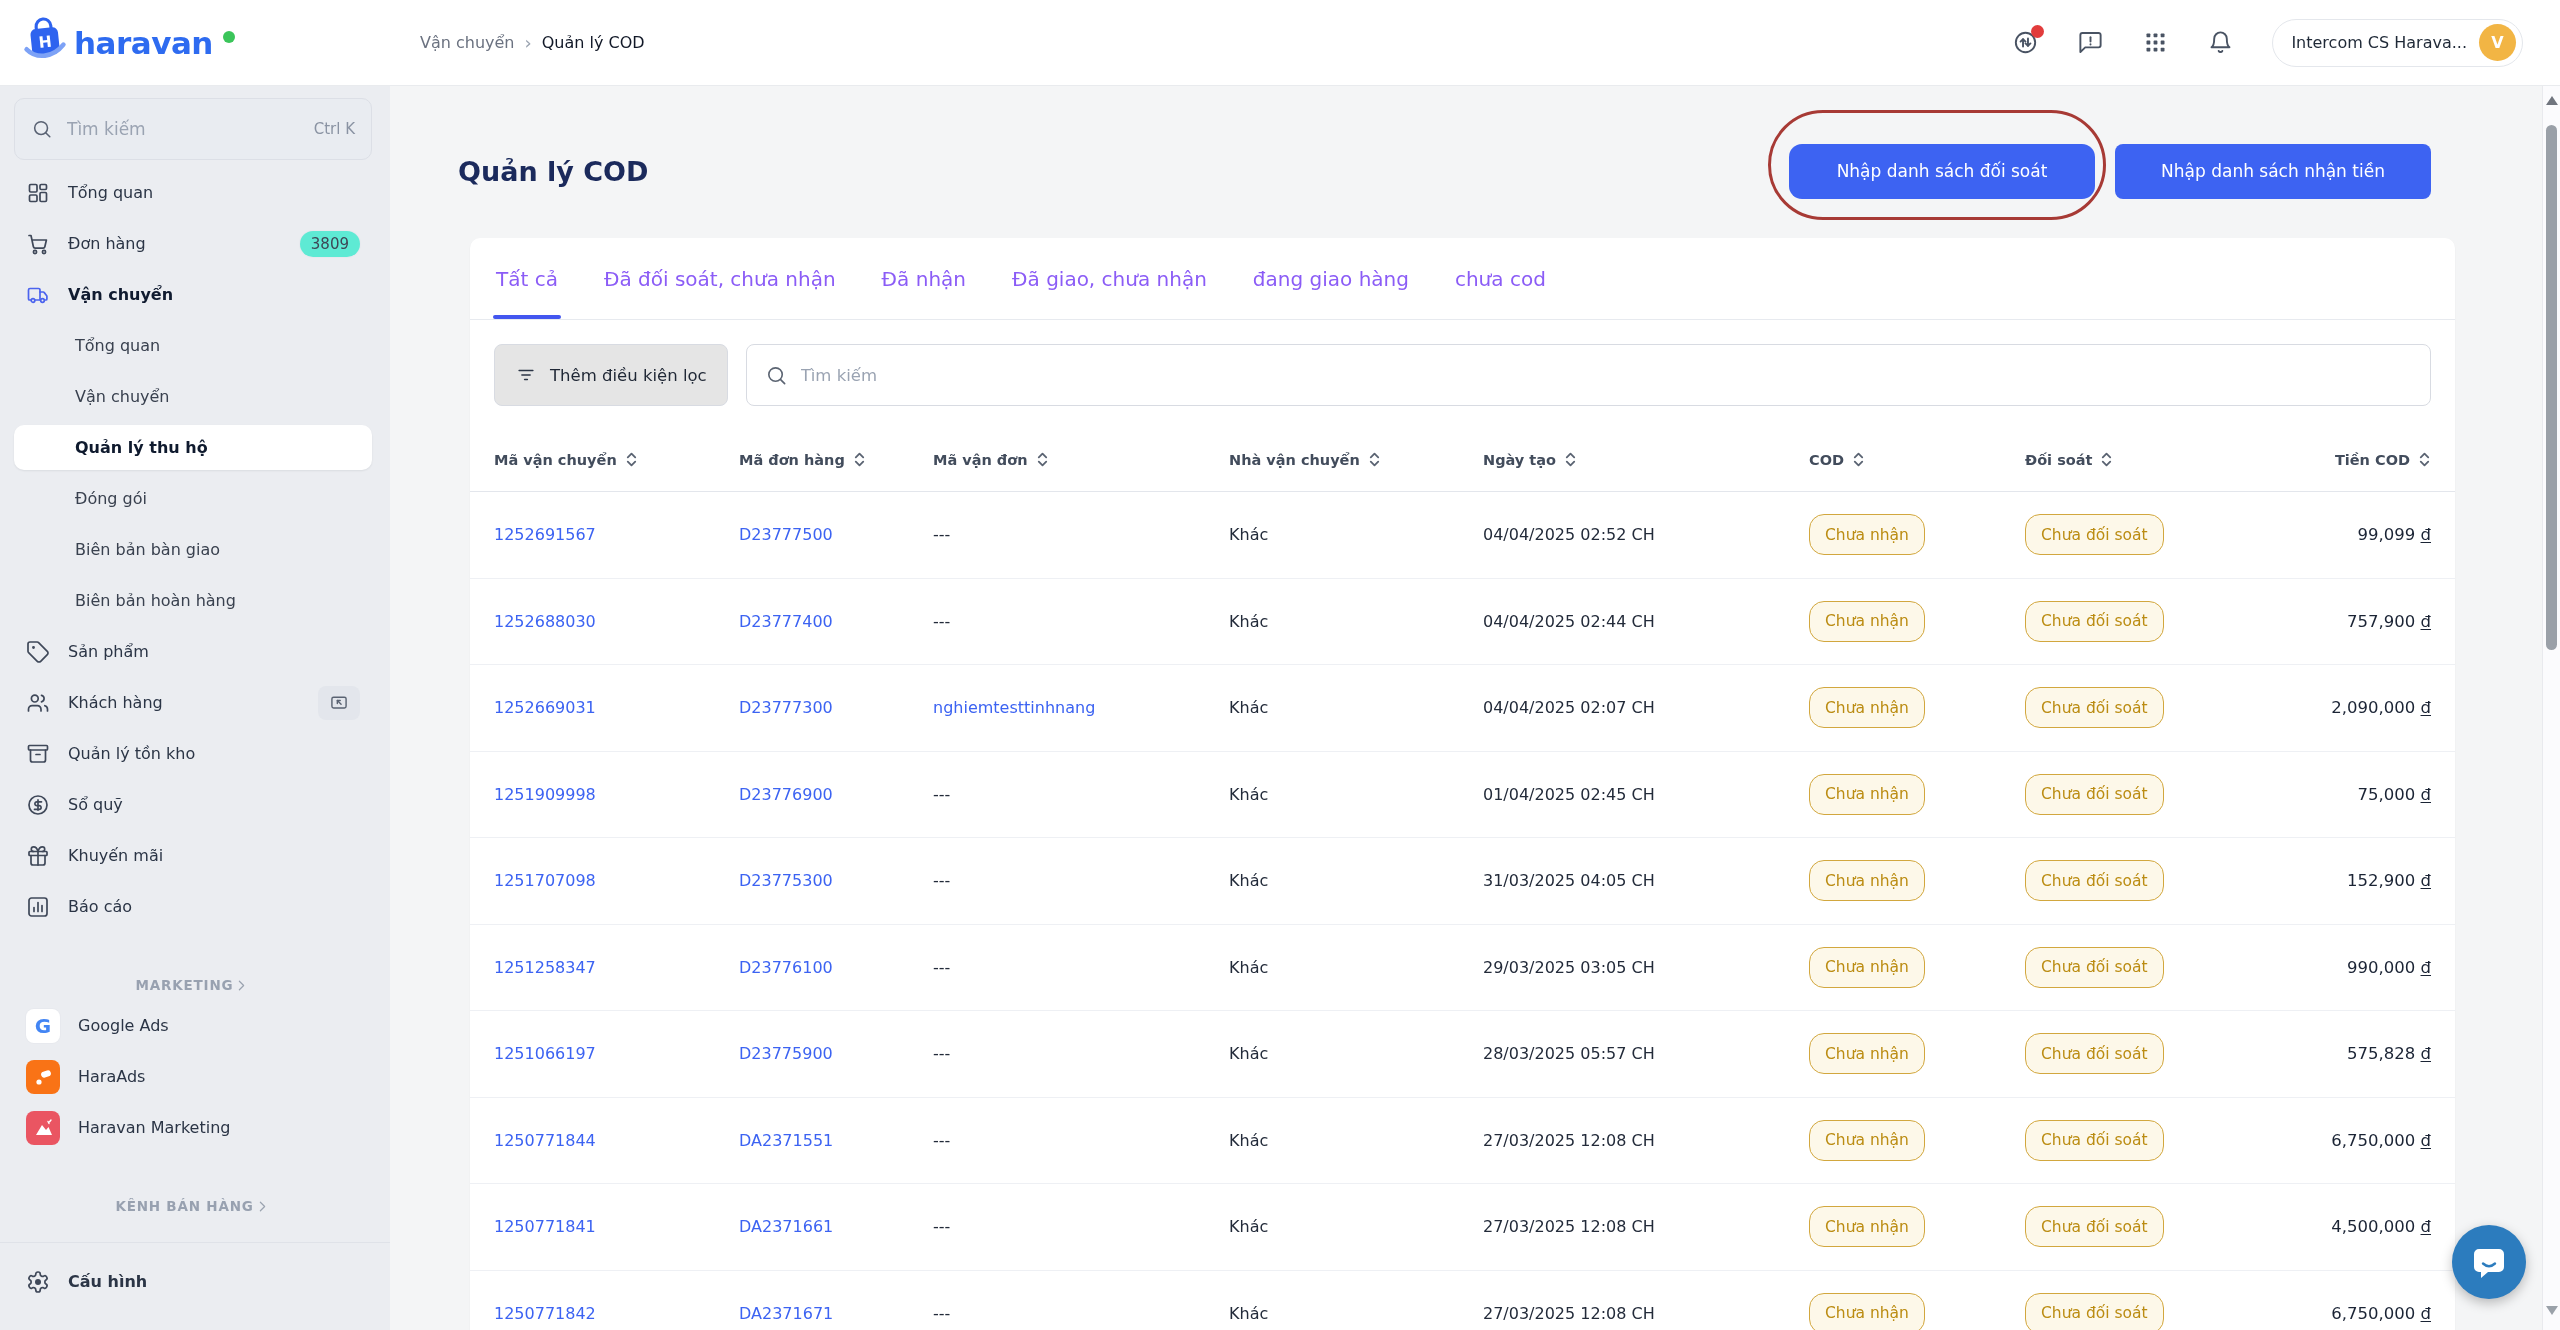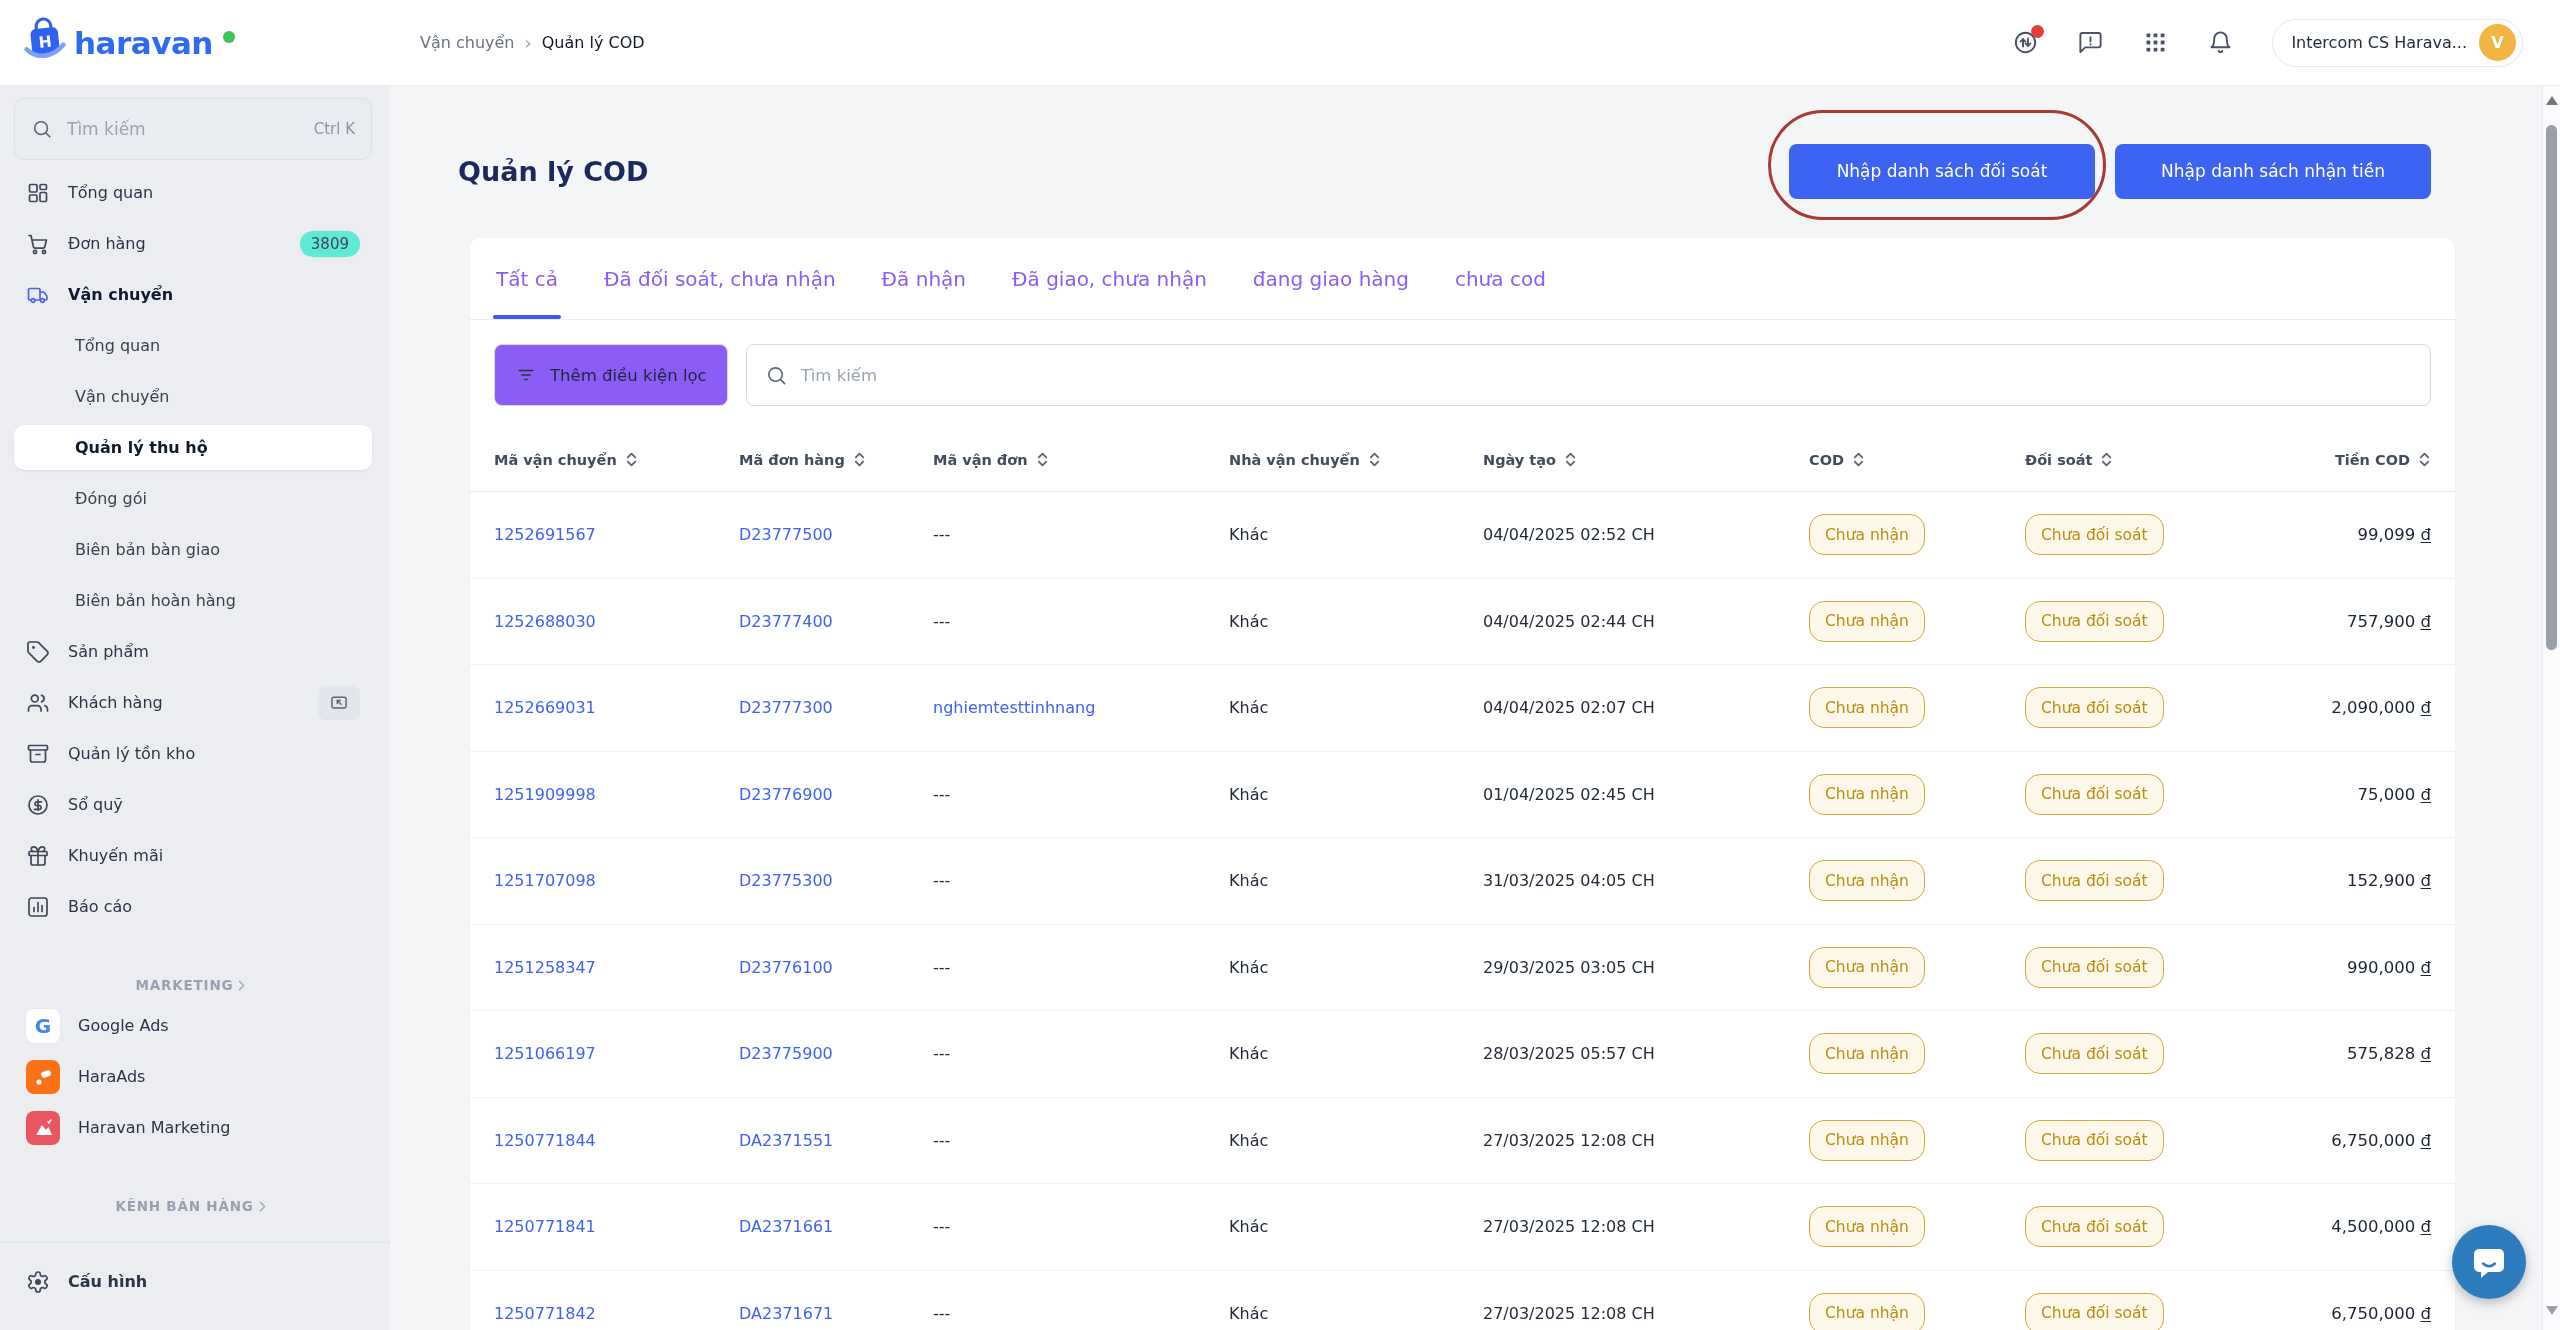--- a/index.html
+++ b/index.html
@@ -61,34 +61,34 @@
   .side-divider { border-top:1px solid #dfe2e8; margin:20px -18px 16px -14px; }
 
   
   .main { position:absolute; top:86px; left:390px; width:2152px; height:1244px; overflow:hidden; }
   .page-head { height:152px; display:flex; align-items:center; justify-content:space-between;
                padding:18px 111px 0 68px; }
   .page-title { font-size:27px; font-weight:600; color:#1b2a5c; }
   .actions { display:flex; gap:20px; }
   .btn-primary { height:55px; border:none; border-radius:8px; background:#3d63f2; color:#fff; font-size:17px;
                  font-weight:500; font-family:inherit; padding:0 26px; cursor:pointer; }
-  .btn-w1 { min-width:306px; } .btn-w2 { min-width:316px; }
+  .btn-w1 { min-width:306px;border-radius:13px; } .btn-w2 { min-width:316px; }
 
   .annotation-ring { position:absolute; left:1768px; top:110px; width:338px; height:110px;
                      border:3.5px solid #a73a35; border-radius:55px; pointer-events:none; z-index:15; }
 
   .card { margin:0 87px 0 80px; background:#fff; border-radius:10px 10px 0 0; height:1092px;
           box-shadow:0 1px 2px rgba(16,24,40,.05); overflow:hidden; }
   .tabs { height:82px; display:flex; align-items:center; gap:46px; padding:0 26px; border-bottom:1px solid #e7eaef; }
   .tab { position:relative; height:100%; display:flex; align-items:center; font-size:20px; color:#8b5cf6;
          cursor:pointer; white-space:nowrap; }
   .tab.active::after { content:""; position:absolute; left:-3px; right:-3px; bottom:0; height:4px;
                        background:#4356ef; border-radius:2px; }
   .filter-row { display:flex; gap:18px; padding:24px 24px 22px; }
-  .filter-btn { height:62px; border:1px solid #d8dbe2; border-radius:8px; background:#8b5cf6; display:flex;
+  .filter-btn { height:62px; border:1px solid #d8dbe2; border-radius:8px; background:#e5e5e5; display:flex;
                 align-items:center; gap:13px; padding:0 20px; font-size:16.5px; color:#1f2735;
                 font-family:inherit; cursor:pointer; }
   .filter-btn svg { width:22px; height:22px; color:#2b3546; }
   .search-field { flex:1; height:62px; border:1px solid #d8dbe2; border-radius:8px; display:flex;
                   align-items:center; gap:13px; padding:0 18px; background:#fff; }
   .search-field svg { width:23px; height:23px; color:#5b6472; flex:none; }
   .search-field input { border:none; outline:none; flex:1; font-size:16.5px; font-family:inherit; color:#33404f; }
   .search-field input::placeholder { color:#9aa3b2; }
 
   .grid-row { display:grid; grid-template-columns:245px 194px 296px 254px 326px 216px 208px 1fr;

